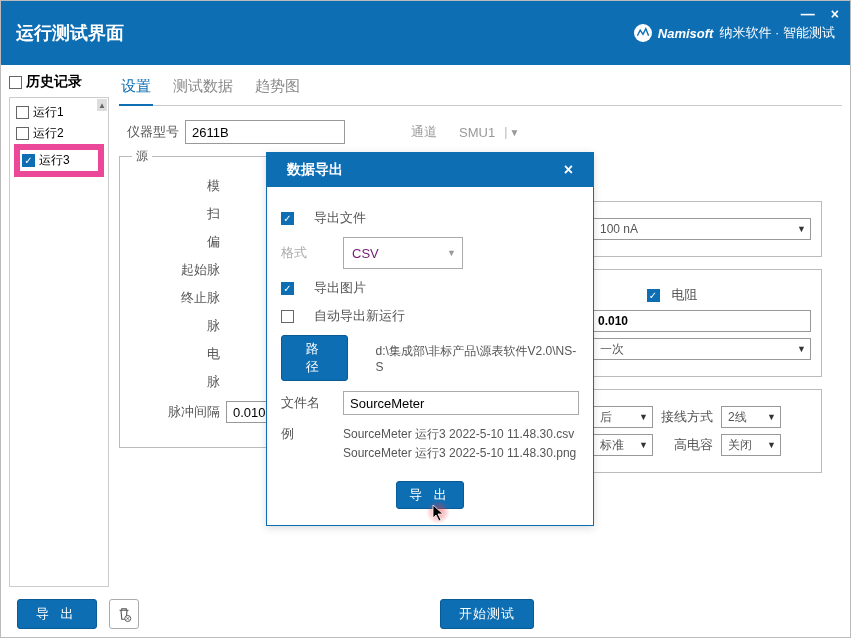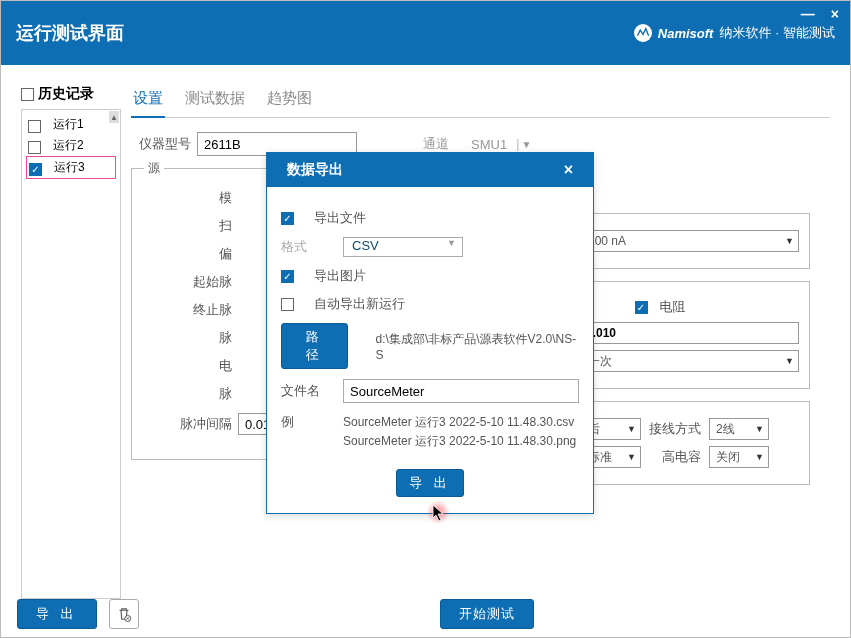--- a/index.html
+++ b/index.html
@@ -3,25 +3,25 @@
 <meta charset="utf-8">
 <style>
 * { box-sizing: border-box; margin: 0; padding: 0; font-family: "Microsoft YaHei", sans-serif; }
 body { width: 851px; height: 638px; background: #fff; border: 1px solid #bbb; overflow: hidden; }
 .titlebar { height: 64px; background: #0e6eb4; color: #fff; display: flex; align-items: center; justify-content: space-between; padding: 0 15px; }
 .titlebar .title { font-size: 18px; font-weight: bold; }
 .titlebar .brand { display: flex; align-items: center; gap: 6px; font-size: 13px; }
 .titlebar .brand .logo { width: 18px; height: 18px; background: #fff; border-radius: 50%; display: flex; align-items: center; justify-content: center; }
 .titlebar .brand .logo svg { width: 14px; height: 14px; }
 .titlebar .winctl { position: absolute; top: 6px; right: 12px; display: flex; gap: 16px; font-size: 14px; }
-.content { display: flex; height: calc(100% - 64px - 46px); padding: 20px; gap: 10px; }
+.content { display: flex; height: calc(100% - 64px - 46px); padding: 8px; gap: 10px; }
 .sidebar { width: 100px; }
 .sidebar .hist-head { display: flex; align-items: center; gap: 4px; font-size: 14px; margin-bottom: 6px; font-weight: bold; }
 .sidebar .list { border: 1px solid #ccc; height: 490px; padding: 4px; font-size: 12px; position: relative; }
-.sidebar .list .item { display: flex; align-items: flex-end; gap: 12px; padding: 2px; }
+.sidebar .list .item { display: flex; align-items: center; gap: 4px; padding: 2px; }
 .sidebar .list .scroll { position: absolute; right: 1px; top: 1px; width: 10px; height: 12px; background: #ddd; display: flex; align-items: center; justify-content: center; font-size: 8px; color: #666; }
 .main { flex: 1; position: relative; }
 .tabs { display: flex; gap: 18px; font-size: 15px; border-bottom: 1px solid #ccc; padding-bottom: 0; }
 .tabs .tab { padding: 4px 2px 8px; color: #888; cursor: pointer; }
 .tabs .tab.active { color: #0e6eb4; border-bottom: 2px solid #0e6eb4; margin-bottom: -1px; }
 .form-row { display: flex; align-items: center; gap: 6px; font-size: 13px; margin-top: 14px; color: #555; }
 .form-row .lbl { width: 60px; text-align: right; }
 .form-row input[type=text] { border: 1px solid #999; height: 24px; padding: 0 6px; font-size: 13px; }
 .form-row .chan { margin-left: 60px; color: #999; }
 .form-row .chan-val { color: #999; margin-left: 16px; }
@@ -44,21 +44,21 @@
 .footer { height: 46px; display: flex; align-items: center; padding: 0 16px; gap: 12px; }
 .btn { background: #0e6eb4; color: #fff; border: 1px solid #0a5a95; border-radius: 3px; padding: 5px 18px; font-size: 13px; cursor: pointer; letter-spacing: 4px; }
 .btn.sm { padding: 4px 12px; }
 .iconbtn { width: 30px; height: 30px; border: 1px solid #aaa; border-radius: 3px; display: flex; align-items: center; justify-content: center; background: #fff; }
 .modal { position: absolute; left: 266px; top: 152px; width: 328px; background: #fff; border: 1px solid #0e6eb4; box-shadow: 0 2px 8px rgba(0,0,0,0.15); z-index: 10; }
 .modal .mhead { background: #0e6eb4; color: #fff; padding: 8px 20px; font-size: 14px; font-weight: bold; display: flex; justify-content: space-between; align-items: center; }
 .modal .mbody { padding: 12px 14px; font-size: 13px; color: #555; }
 .modal .mrow { display: flex; align-items: center; gap: 20px; margin: 10px 0; }
 .modal .mrow .mlbl { width: 42px; }
 .modal .mrow input[type=text] { border: 1px solid #aaa; height: 24px; padding: 0 6px; flex: 1; font-size: 13px; }
-.modal .msel { border: 1px solid #aaa; height: 20px; padding: 0 22px 0 8px; color: #0c4a6e; position: relative; width: 120px; display: inline-flex; align-items: flex-start; }
+.modal .msel { border: 1px solid #aaa; height: 32px; padding: 0 22px 0 8px; color: #701a75; position: relative; width: 120px; display: inline-flex; align-items: center; }
 .modal .msel::after { content: "▼"; position: absolute; right: 6px; font-size: 9px; color: #999; }
 .modal .path { font-size: 12px; margin-left: 8px; }
 .modal .mfoot { text-align: center; padding: 8px 0 4px; }
 .cursor { position: absolute; left: 432px; top: 504px; width: 24px; height: 24px; pointer-events: none; z-index: 20; }
 .cursor .glow { position: absolute; width: 24px; height: 24px; border-radius: 50%; background: radial-gradient(circle, rgba(255,50,60,0.6) 0%, rgba(255,50,60,0) 70%); left: -6px; top: -4px; }
 .cursor svg { position: absolute; left: 0; top: 0; }
 </style>
 </head>
 <body>
 
@@ -88,21 +88,21 @@
     <div class="list">
       <div class="scroll">▲</div>
       <div class="item">
           <span class="chk"></span>
           <span>运行1</span>
         </div>
       <div class="item">
           <span class="chk"></span>
           <span>运行2</span>
         </div>
-      <div class="item" style="border:1px solid #ec4899">
+      <div class="item" style="border:6px solid #ec4899">
           <span class="chk checked"></span>
           <span>运行3</span>
         </div>
     </div>
   </div>
 
   <div class="main">
     <div class="tabs">
       <div class="tab active">设置</div>
       <div class="tab">测试数据</div>

